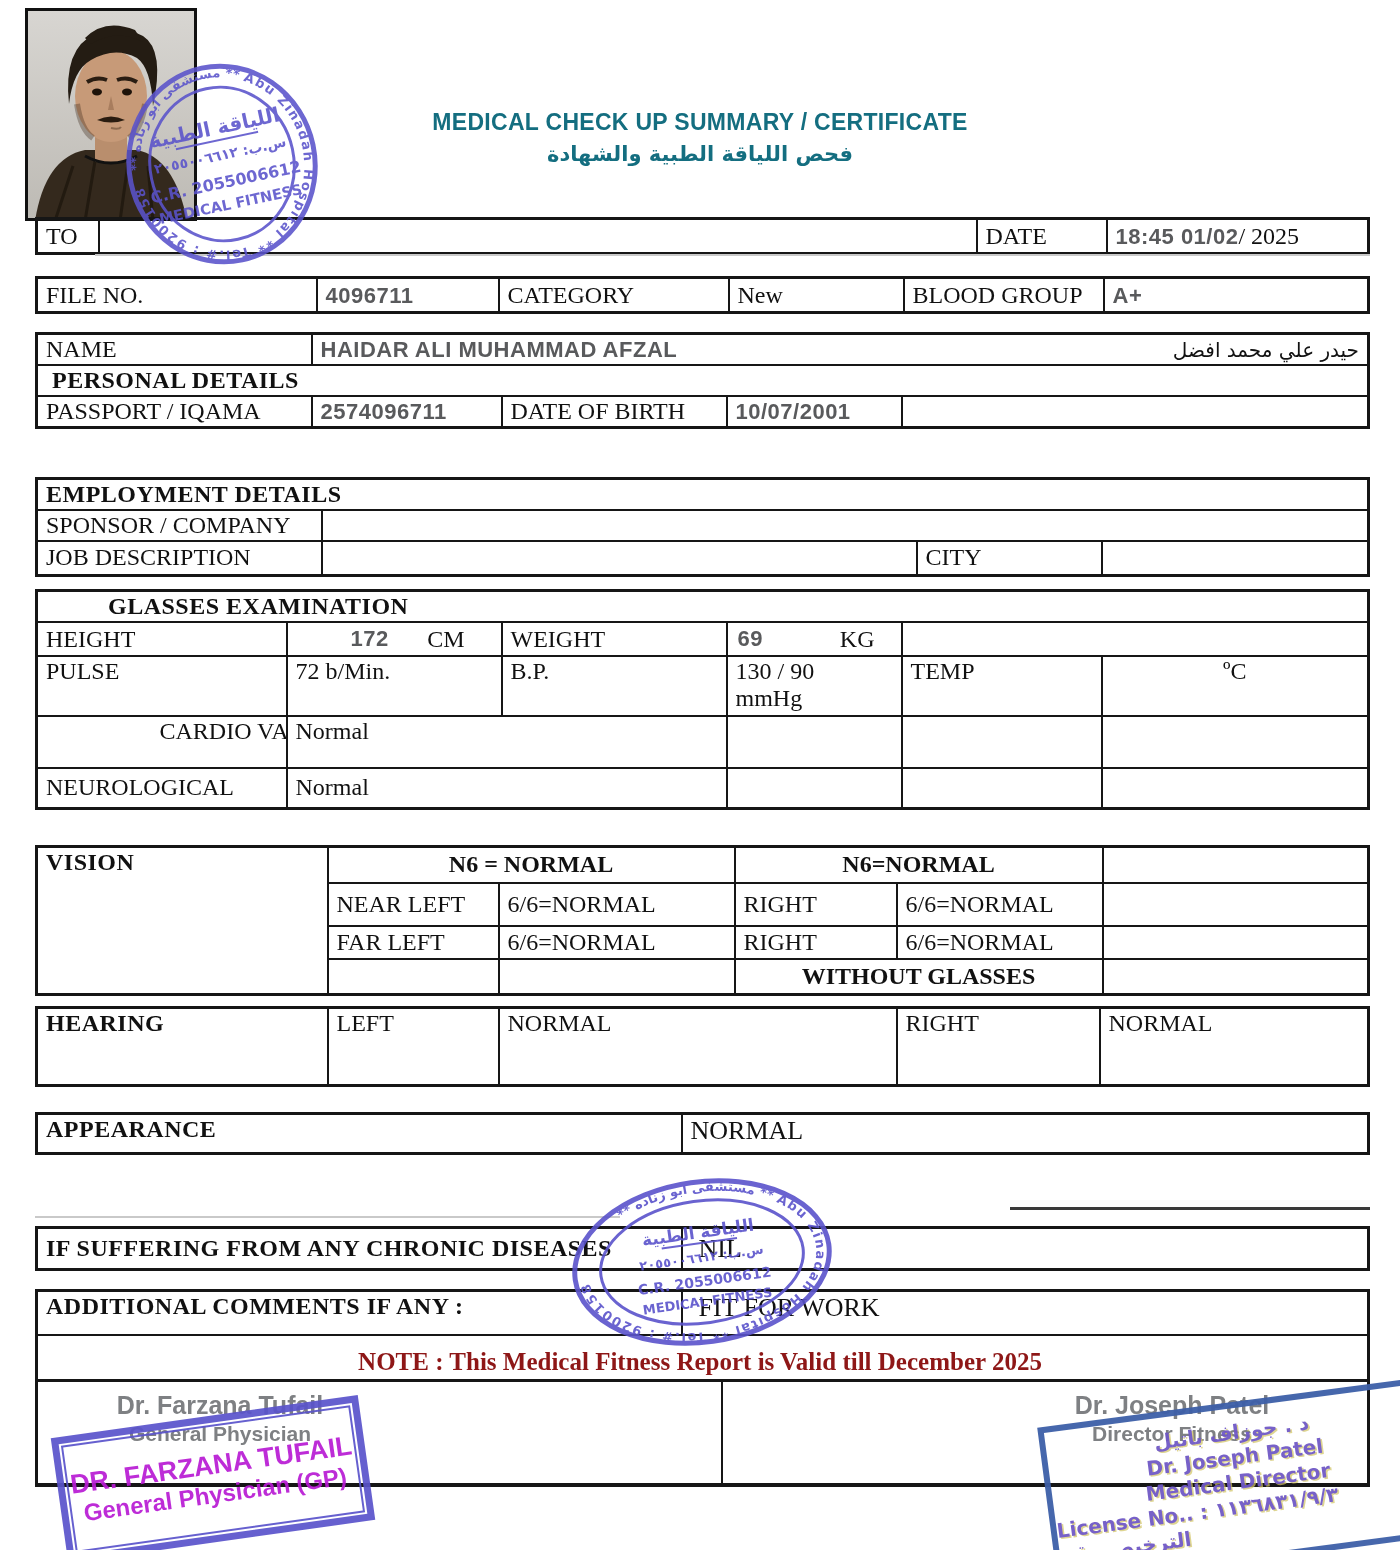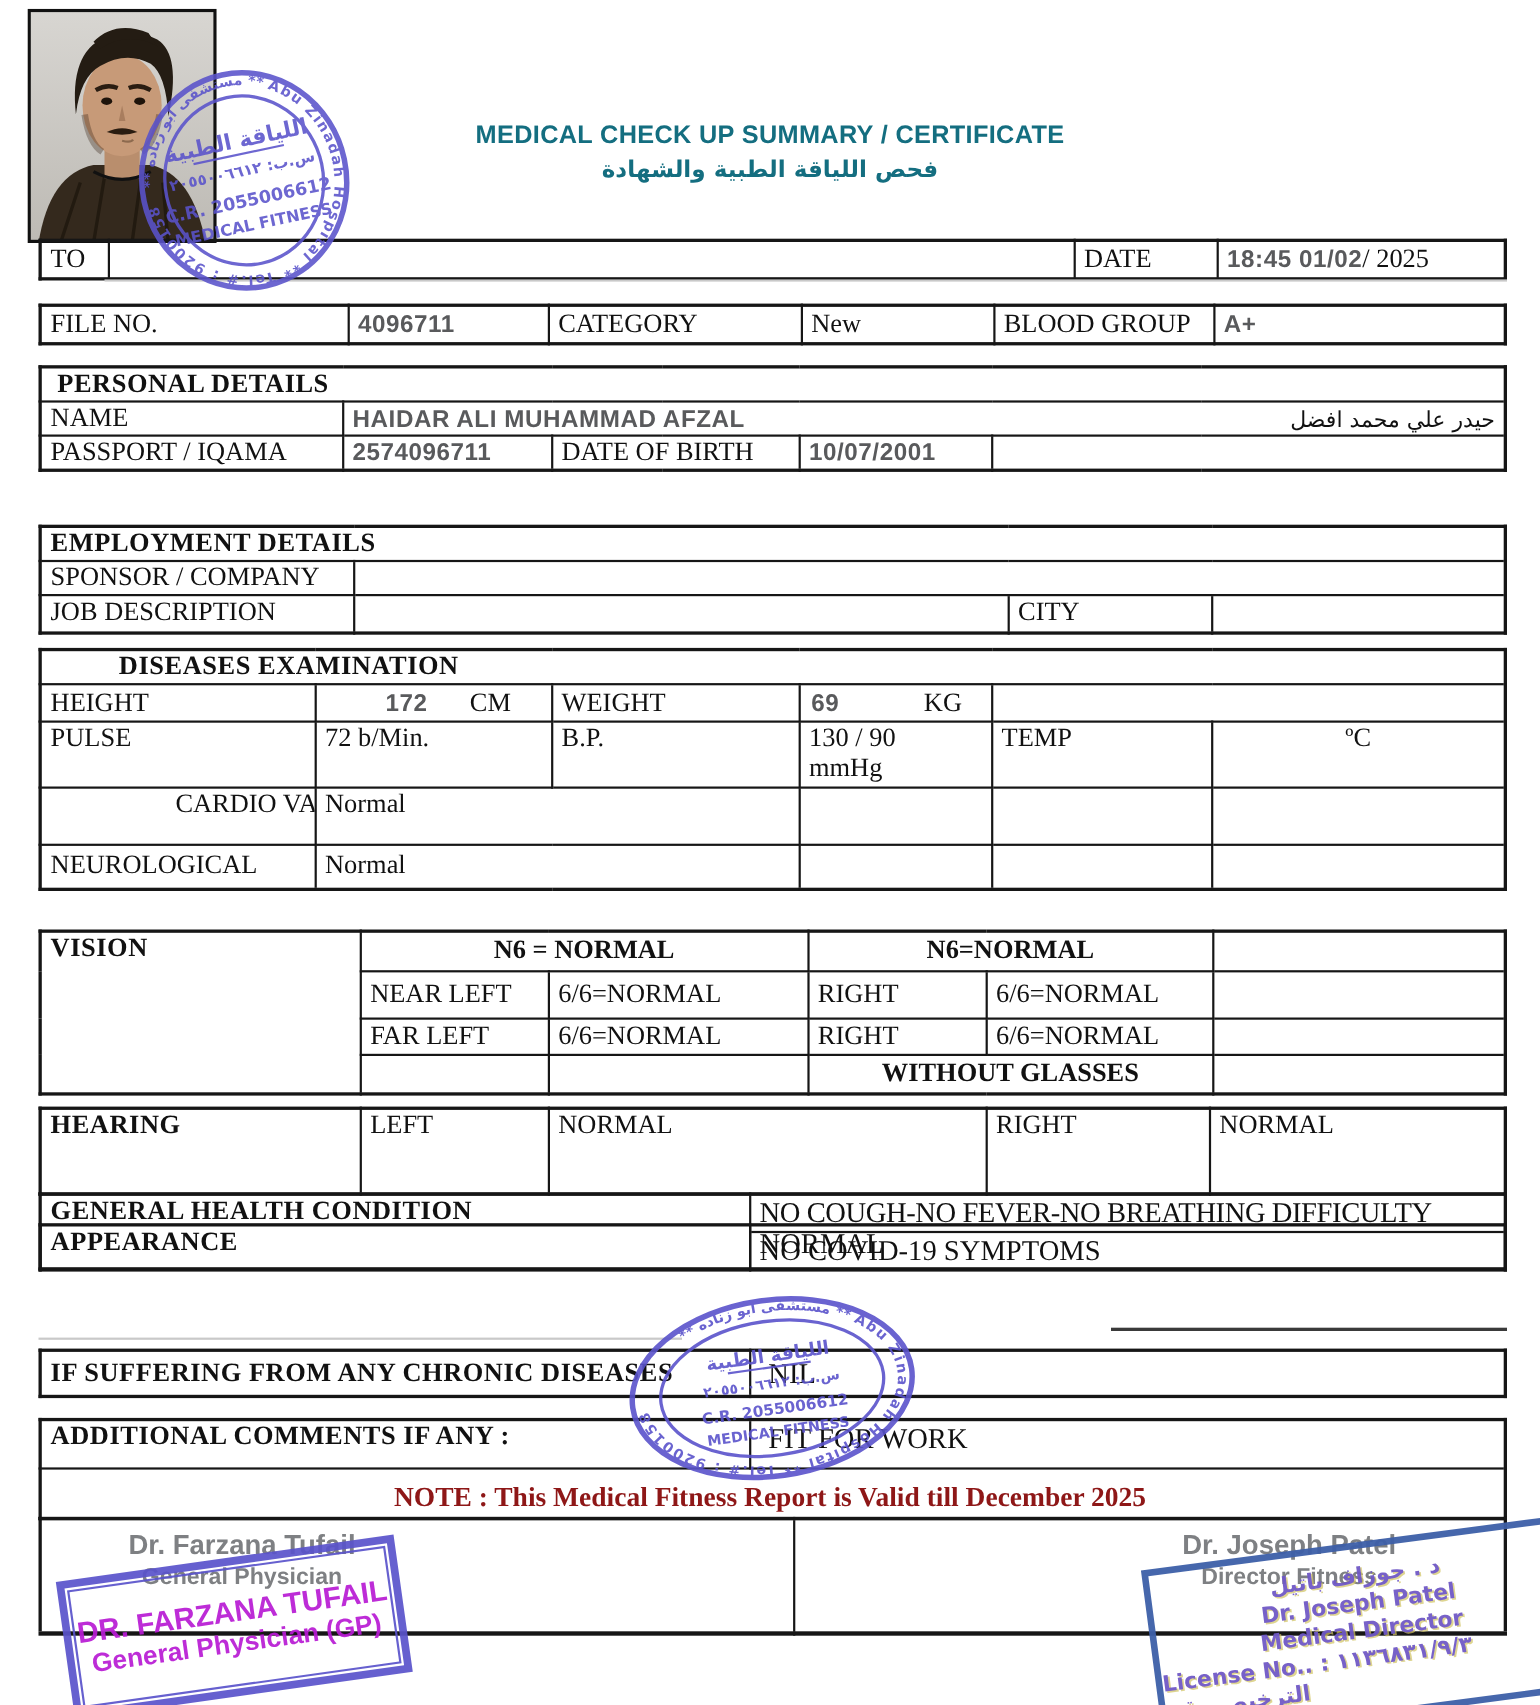--- a/index.html
+++ b/index.html
@@ -140,31 +140,31 @@
         <col style="width:275px">
         <col style="width:190px">
         <col style="width:100px">
         <col style="width:125px">
         <col style="width:175px">
         <col style="width:190px">
         <col>
       </colgroup>
     <tbody>
         <tr style="height:30px">
-      <td colspan="7" class="sec-hdr" style="padding-left:14px">PERSONAL DETAILS</td>
-    </tr>
-    <tr style="height:30px">
       <td class="lbl-r">NAME</td>
       <td colspan="6">
         <div style="display:flex;justify-content:space-between;align-items:center">
           <span class="gv">HAIDAR ALI MUHAMMAD AFZAL</span>
           <span class="ar" style="font-size:20px">حيدر علي محمد افضل</span>
         </div>
       </td>
     </tr>
+    <tr style="height:30px">
+      <td colspan="7" class="sec-hdr" style="padding-left:14px">PERSONAL DETAILS</td>
+    </tr>
     <tr style="height:31px">
       <td class="lbl-r">PASSPORT / IQAMA</td>
       <td><span class="gv">2574096711</span></td>
       <td colspan="2" class="lbl-r">DATE OF BIRTH</td>
       <td><span class="gv">10/07/2001</span></td>
       <td colspan="2"></td>
     </tr>
   </tbody>
     </table>
 
@@ -196,21 +196,21 @@
     <colgroup>
         <col style="width:250px">
         <col style="width:215px">
         <col style="width:225px">
         <col style="width:175px">
         <col style="width:200px">
         <col>
       </colgroup>
     <tbody>
         <tr style="height:30px">
-      <td colspan="6" class="sec-hdr" style="padding-left:70px">DISEASES EXAMINATION</td>
+      <td colspan="6" class="sec-hdr" style="padding-left:70px">GLASSES EXAMINATION</td>
     </tr>
     <tr style="height:34px">
       <td class="lbl-r">HEIGHT</td>
       <td>
         <div style="display:flex;justify-content:space-between;padding:0 28px 0 55px">
           <span class="gv">172</span>
           <span>CM</span>
         </div>
       </td>
       <td class="lbl-r">WEIGHT</td>
@@ -303,35 +303,20 @@
         <tr style="height:78px">
       <td class="vtop sec-hdr">HEARING</td>
       <td class="vtop lbl-r">LEFT</td>
       <td class="vtop">NORMAL</td>
       <td class="vtop lbl-r">RIGHT</td>
       <td class="vtop">NORMAL</td>
     </tr>
   </tbody>
     </table>
 
-  <table class="doc" style="top:1084px">
-    <colgroup>
-        <col style="width:645px">
-        <col>
-      </colgroup>
-    <tbody>
-        <tr style="height:30px">
-      <td rowspan="2" class="vtop sec-hdr">GENERAL HEALTH CONDITION</td>
-      <td style="font-size:26px;letter-spacing:-0.4px">NO COUGH-NO FEVER-NO BREATHING DIFFICULTY</td>
-    </tr>
-    <tr style="height:30px">
-      <td style="font-size:26px">NO COVID-19 SYMPTOMS</td>
-    </tr>
-  </tbody>
-    </table>
 
   <table class="doc" style="top:1112px">
     <colgroup>
         <col style="width:645px">
         <col>
       </colgroup>
     <tbody>
         <tr style="height:40px">
       <td class="vtop sec-hdr">APPEARANCE</td>
       <td class="vtop" style="font-size:26px">NORMAL</td>

